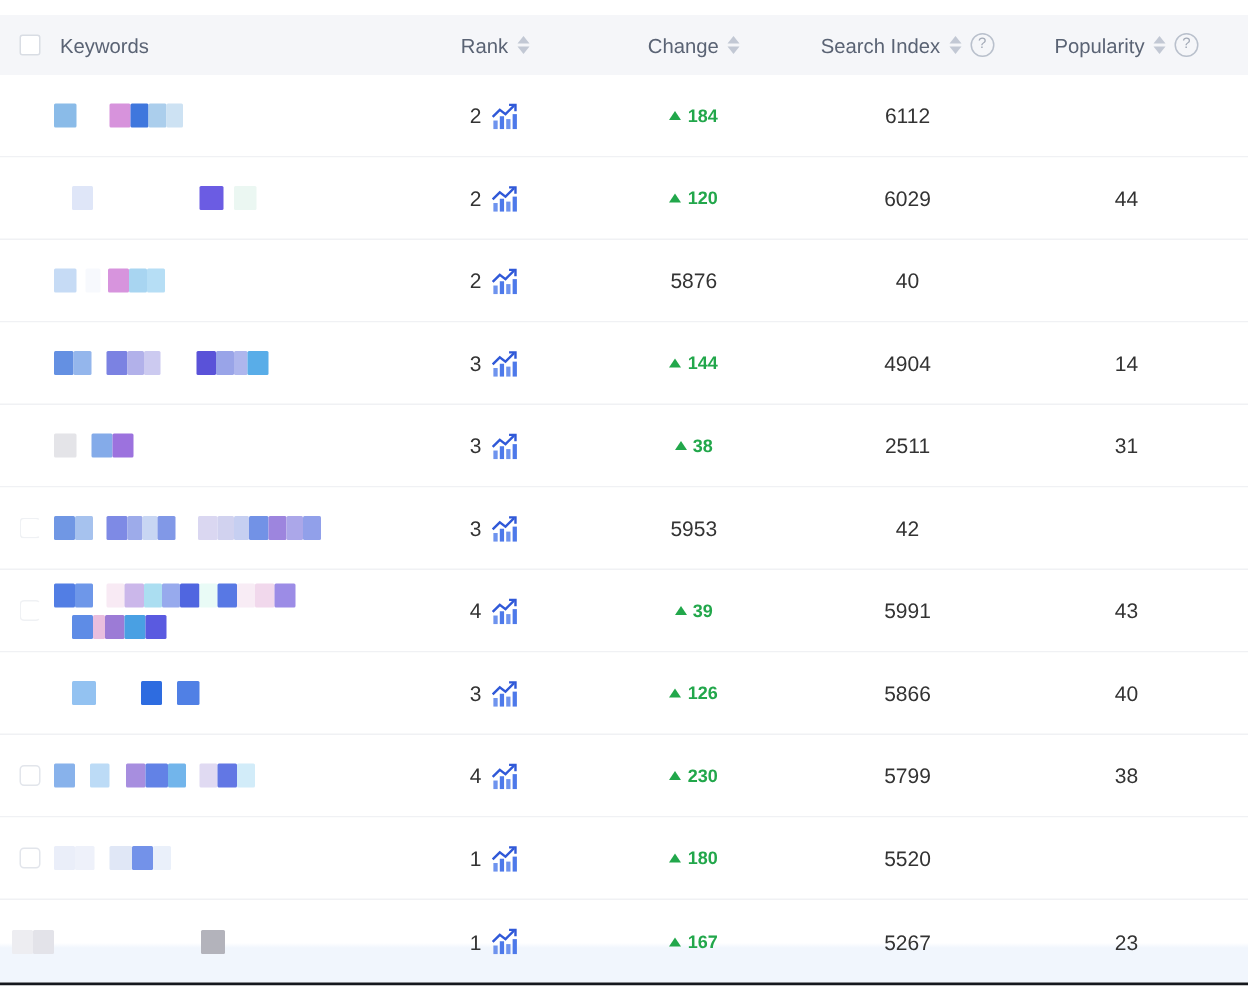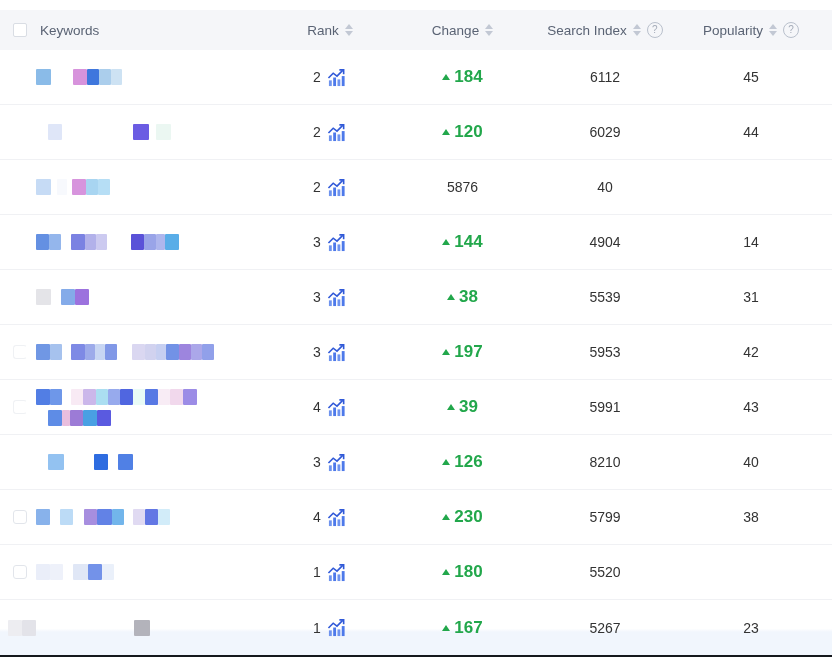--- a/index.html
+++ b/index.html
@@ -47,21 +47,21 @@
   .kw-cell{overflow:visible;}
   .kw-lines{display:flex;flex-direction:column;gap:5px;}
   .kw-line{display:flex;align-items:center;height:16px;}
   .kw-block{height:16px;display:inline-block;border-radius:1px;flex:none;}
   .rank-num{font-size:14px;color:#333;margin-right:6px;}
   .trend{display:inline-block;}
   .tri-up{
     width:0;height:0;border-left:4px solid transparent;border-right:4px solid transparent;
     border-bottom:6px solid #22a74b;display:inline-block;margin-right:4px;
   }
-  .chg{color:#22a74b;font-weight:bold;font-size:17px;}
+  .chg{color:#22a74b;font-weight:bold;font-size:12px;}
   .si,.pop{font-size:14px;color:#333;}
   .bottom-edge{
     position:absolute;left:0;bottom:0;width:832px;height:2px;background:#15181d;
   }
 </style>
 </head>
 <body>
 
 <div class="top-strip"></div>
 
@@ -129,21 +129,20 @@
         <rect x="15" y="8.5" width="3" height="10.5" fill="#4d79ea"></rect>
         <polyline points="1,10.5 6,5.5 10,8.5 16,2.5" stroke="#3059d8" stroke-width="1.7" fill="none"></polyline>
         <path d="M12.5 2 H17 V6.5" stroke="#3059d8" stroke-width="1.7" fill="none"></path>
       </svg>
     </div>
     <div class="cell center">
       <i class="tri-up"></i>
       <span class="chg">184</span>
     </div>
     <div class="cell center si">6112</div>
-    <div class="cell center pop">45</div>
   </div>
     <div class="row grid-row">
     <div class="cell">
       <span class="checkbox row-cb cb-none"></span>
     </div>
     <div class="cell kw-cell">
       <div class="kw-lines">
           <div class="kw-line">
             <span class="kw-block" style="margin-left: 12px; width: 14px; background: rgb(223, 230, 248);"></span>
             <span class="kw-block" style="margin-left: 71px; width: 16px; background: rgb(107, 92, 227);"></span>
@@ -256,21 +255,21 @@
         <rect x="10.5" y="12" width="3" height="7" fill="#6e93ee"></rect>
         <rect x="15" y="8.5" width="3" height="10.5" fill="#4d79ea"></rect>
         <polyline points="1,10.5 6,5.5 10,8.5 16,2.5" stroke="#3059d8" stroke-width="1.7" fill="none"></polyline>
         <path d="M12.5 2 H17 V6.5" stroke="#3059d8" stroke-width="1.7" fill="none"></path>
       </svg>
     </div>
     <div class="cell center">
       <i class="tri-up"></i>
       <span class="chg">38</span>
     </div>
-    <div class="cell center si">5539</div>
+    <div class="cell center si">2511</div>
     <div class="cell center pop">31</div>
   </div>
     <div class="row grid-row">
     <div class="cell">
       <span class="checkbox row-cb cb-faint"></span>
     </div>
     <div class="cell kw-cell">
       <div class="kw-lines">
           <div class="kw-line">
             <span class="kw-block" style="margin-left: 0px; width: 14px; background: rgb(112, 151, 228);"></span>
@@ -293,24 +292,20 @@
       <span class="rank-num">3</span>
       <svg class="trend" width="20" height="19" viewBox="0 0 20 20">
         <rect x="1.5" y="13" width="3" height="6" fill="#6e93ee"></rect>
         <rect x="6" y="10" width="3" height="9" fill="#4d79ea"></rect>
         <rect x="10.5" y="12" width="3" height="7" fill="#6e93ee"></rect>
         <rect x="15" y="8.5" width="3" height="10.5" fill="#4d79ea"></rect>
         <polyline points="1,10.5 6,5.5 10,8.5 16,2.5" stroke="#3059d8" stroke-width="1.7" fill="none"></polyline>
         <path d="M12.5 2 H17 V6.5" stroke="#3059d8" stroke-width="1.7" fill="none"></path>
       </svg>
     </div>
-    <div class="cell center">
-      <i class="tri-up"></i>
-      <span class="chg">197</span>
-    </div>
     <div class="cell center si">5953</div>
     <div class="cell center pop">42</div>
   </div>
     <div class="row grid-row">
     <div class="cell">
       <span class="checkbox row-cb cb-faint"></span>
     </div>
     <div class="cell kw-cell">
       <div class="kw-lines">
           <div class="kw-line">
@@ -375,21 +370,21 @@
         <rect x="10.5" y="12" width="3" height="7" fill="#6e93ee"></rect>
         <rect x="15" y="8.5" width="3" height="10.5" fill="#4d79ea"></rect>
         <polyline points="1,10.5 6,5.5 10,8.5 16,2.5" stroke="#3059d8" stroke-width="1.7" fill="none"></polyline>
         <path d="M12.5 2 H17 V6.5" stroke="#3059d8" stroke-width="1.7" fill="none"></path>
       </svg>
     </div>
     <div class="cell center">
       <i class="tri-up"></i>
       <span class="chg">126</span>
     </div>
-    <div class="cell center si">8210</div>
+    <div class="cell center si">5866</div>
     <div class="cell center pop">40</div>
   </div>
     <div class="row grid-row">
     <div class="cell">
       <span class="checkbox row-cb cb-visible"></span>
     </div>
     <div class="cell kw-cell">
       <div class="kw-lines">
           <div class="kw-line">
             <span class="kw-block" style="margin-left: 0px; width: 14px; background: rgb(136, 178, 235);"></span>

